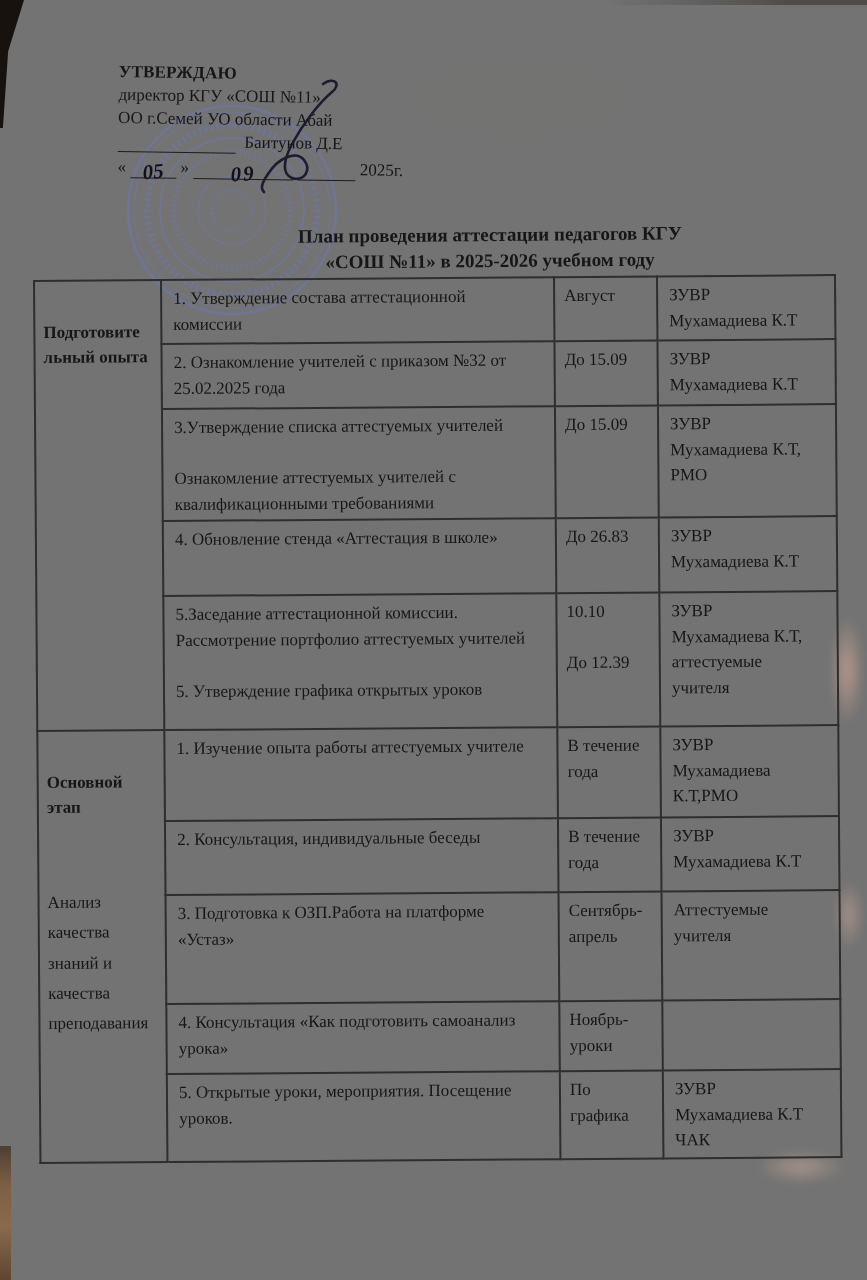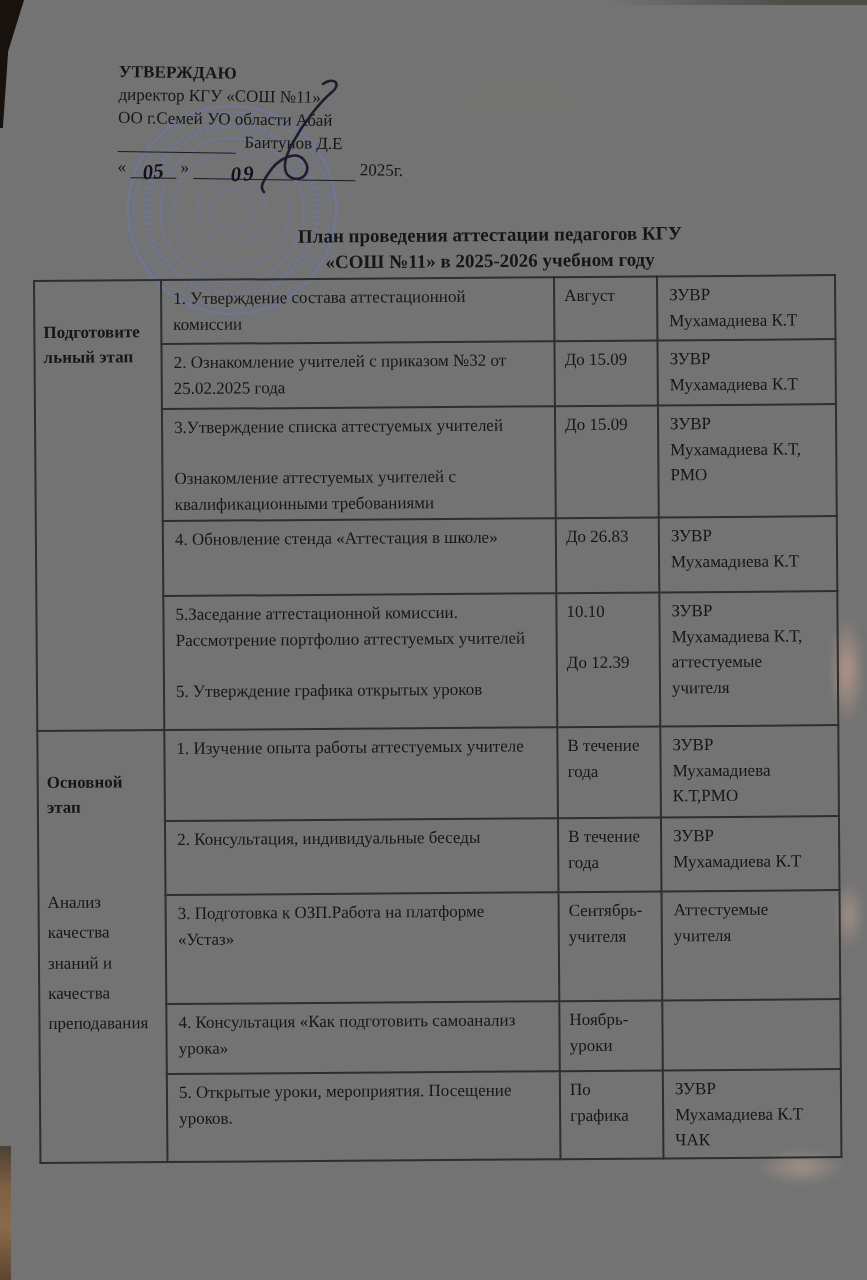--- a/index.html
+++ b/index.html
@@ -121,21 +121,21 @@
       <colgroup>
         <col style="width:127px">
           <col style="width:393px">
           <col style="width:103px">
           <col style="width:178px">
       </colgroup>
       <tbody>
         <tr class="s1r1">
           <td class="stage" rowspan="5">
             <div>Подготовите
-льный этап</div>
+льный опыта</div>
             <div class="subtitle"></div>
           </td>
           <td class="act">1. Утверждение  состава аттестационной
 комиссии</td>
           <td class="tim">Август</td>
           <td class="resp">ЗУВР
 Мухамадиева К.Т</td>
         </tr>
         <tr class="s1r2">
           <td class="act">2. Ознакомление учителей с приказом №32 от
@@ -196,21 +196,21 @@
           <td class="act">2. Консультация, индивидуальные беседы</td>
           <td class="tim">В течение
 года</td>
           <td class="resp">ЗУВР
 Мухамадиева К.Т</td>
         </tr>
         <tr class="s2r3">
           <td class="act">3. Подготовка к ОЗП.Работа на платформе
 «Устаз»</td>
           <td class="tim">Сентябрь-
-учителя</td>
+апрель</td>
           <td class="resp">Аттестуемые
 учителя</td>
         </tr>
         <tr class="s2r4">
           <td class="act">4. Консультация «Как подготовить самоанализ
 урока»</td>
           <td class="tim">Ноябрь-
 уроки</td>
           <td class="resp"></td>
         </tr>

